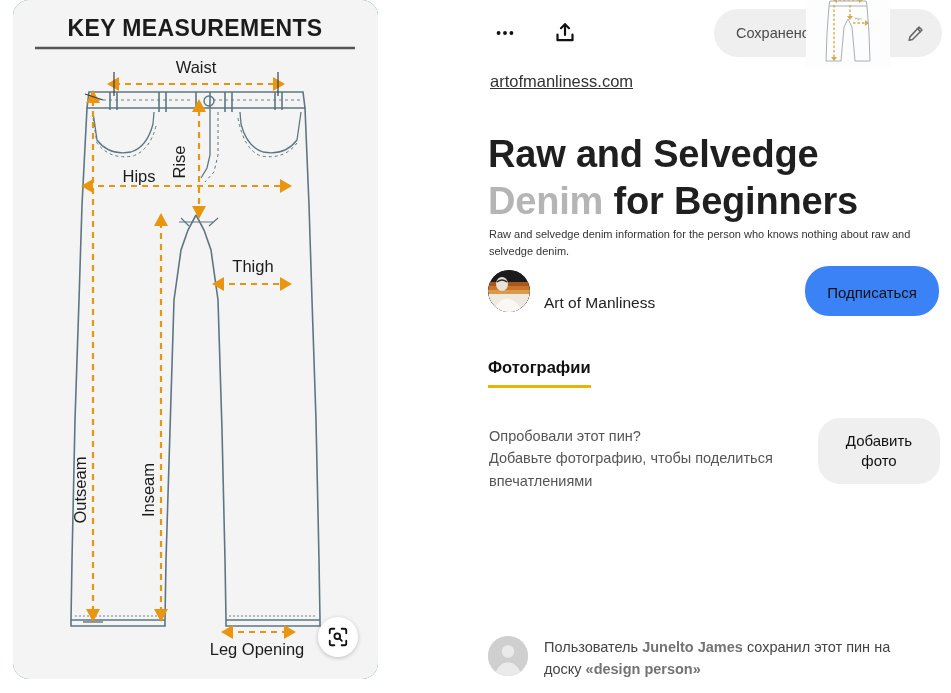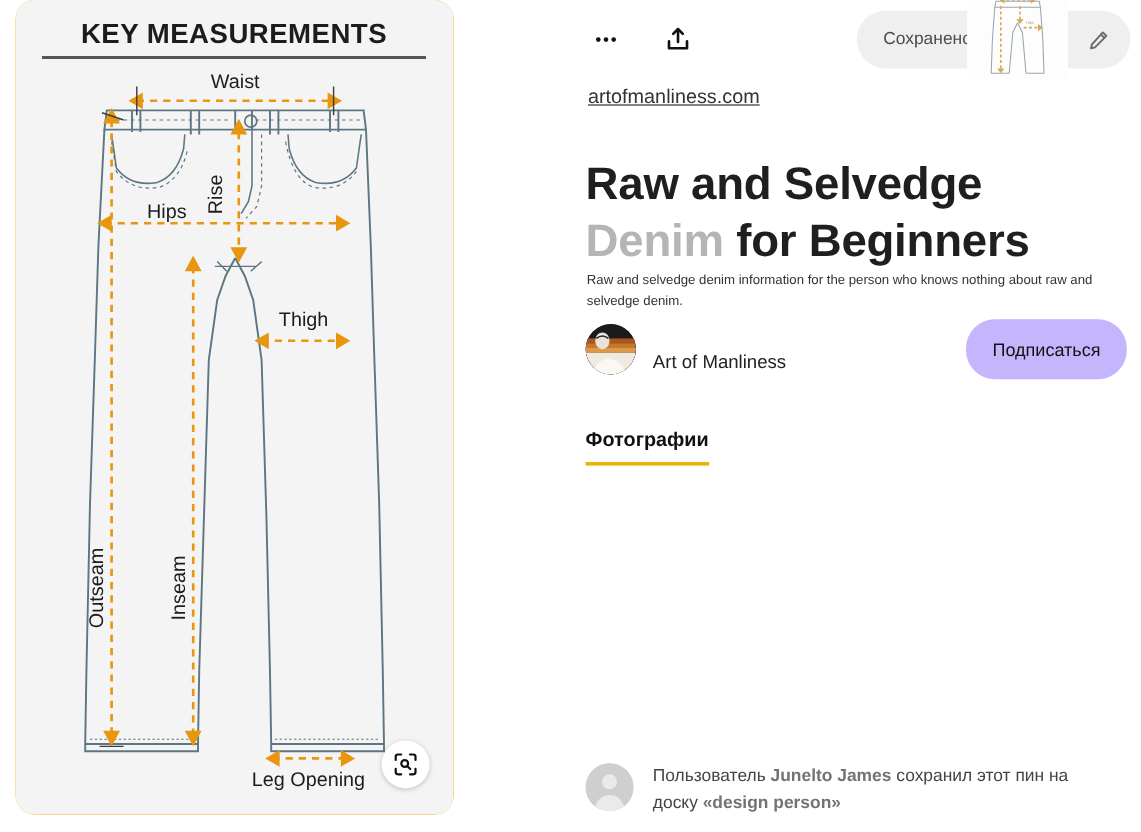--- a/index.html
+++ b/index.html
@@ -9,21 +9,21 @@
     background: #ffffff;
     font-family: "Liberation Sans", sans-serif;
     overflow: hidden;
   }
   .page { position: relative; width: 951px; height: 693px; background: #fff; }
 
   
   .image-card {
     position: absolute; left: 13px; top: 0px;
     width: 365px; height: 679px;
-    background: #eab308;
+    background: #15803d;
     border-radius: 16px;
     overflow: hidden;
   }
   .diagram-wrap { position: absolute; inset: 0; }
   .diagram-svg { display: block; width: 365px; height: 679px; }
 
   .visual-search-btn {
     position: absolute; right: 20px; bottom: 22px;
     width: 40px; height: 40px; border-radius: 50%;
     background: #ffffff;
@@ -90,21 +90,21 @@
     position: absolute; left: 0px; top: 270px; width: 460px;
     display: flex; align-items: flex-end;
   }
   .avatar {
     width: 42px; height: 42px; border-radius: 50%;
     overflow: hidden; flex: none; background: #222;
   }
   .creator-name { margin-left: 14px; font-size: 15.5px; color: #222; }
   .follow-btn {
     position: absolute; right: 9px; top: -4px;
-    background: #c4b5fd; color: #111; border: none;
+    background: #3b82f6; color: #111; border: none;
     border-radius: 24px; padding: 18px 22px; height: 50px;
     font-size: 15px; font-family: "Liberation Sans", sans-serif;
     cursor: pointer; white-space: nowrap;
   }
 
   .tabs {
     position: absolute; left: 0px; top: 358px;
     display: flex; align-items: flex-start; gap: 22px;
   }
   .tab { font-size: 16.5px; cursor: pointer; padding-bottom: 8px; }
@@ -319,20 +319,30 @@
         </svg>
       </div>
       <span class="creator-name">Art of Manliness</span>
       <button class="follow-btn">Подписаться</button>
     </div>
 
     <div class="tabs">
       <div class="tab active">Фотографии</div>
     </div>
 
+    <div class="tried-block">
+      <div class="tried-text">
+        <div>Опробовали этот пин?</div>
+        <div>Добавьте фотографию, чтобы поделиться впечатлениями</div>
+      </div>
+      <button class="add-photo-btn">
+        <span>Добавить</span><br>
+        <span>фото</span>
+      </button>
+    </div>
 
     <div class="saver-row">
       <div class="saver-avatar">
         <svg width="40" height="40" viewBox="0 0 40 40">
           <circle cx="20" cy="20" r="20" fill="#cfcfcf"></circle>
           <circle cx="20" cy="15.5" r="6.2" fill="#eaeaea"></circle>
           <path d="M6.5 40 Q10 26.5 20 26.5 Q30 26.5 33.5 40 Z" fill="#eaeaea"></path>
         </svg>
       </div>
       <div class="saver-text"><span>Пользователь </span><b>Junelto James</b><span> сохранил этот пин на доску </span><b>«design person»</b></div>

